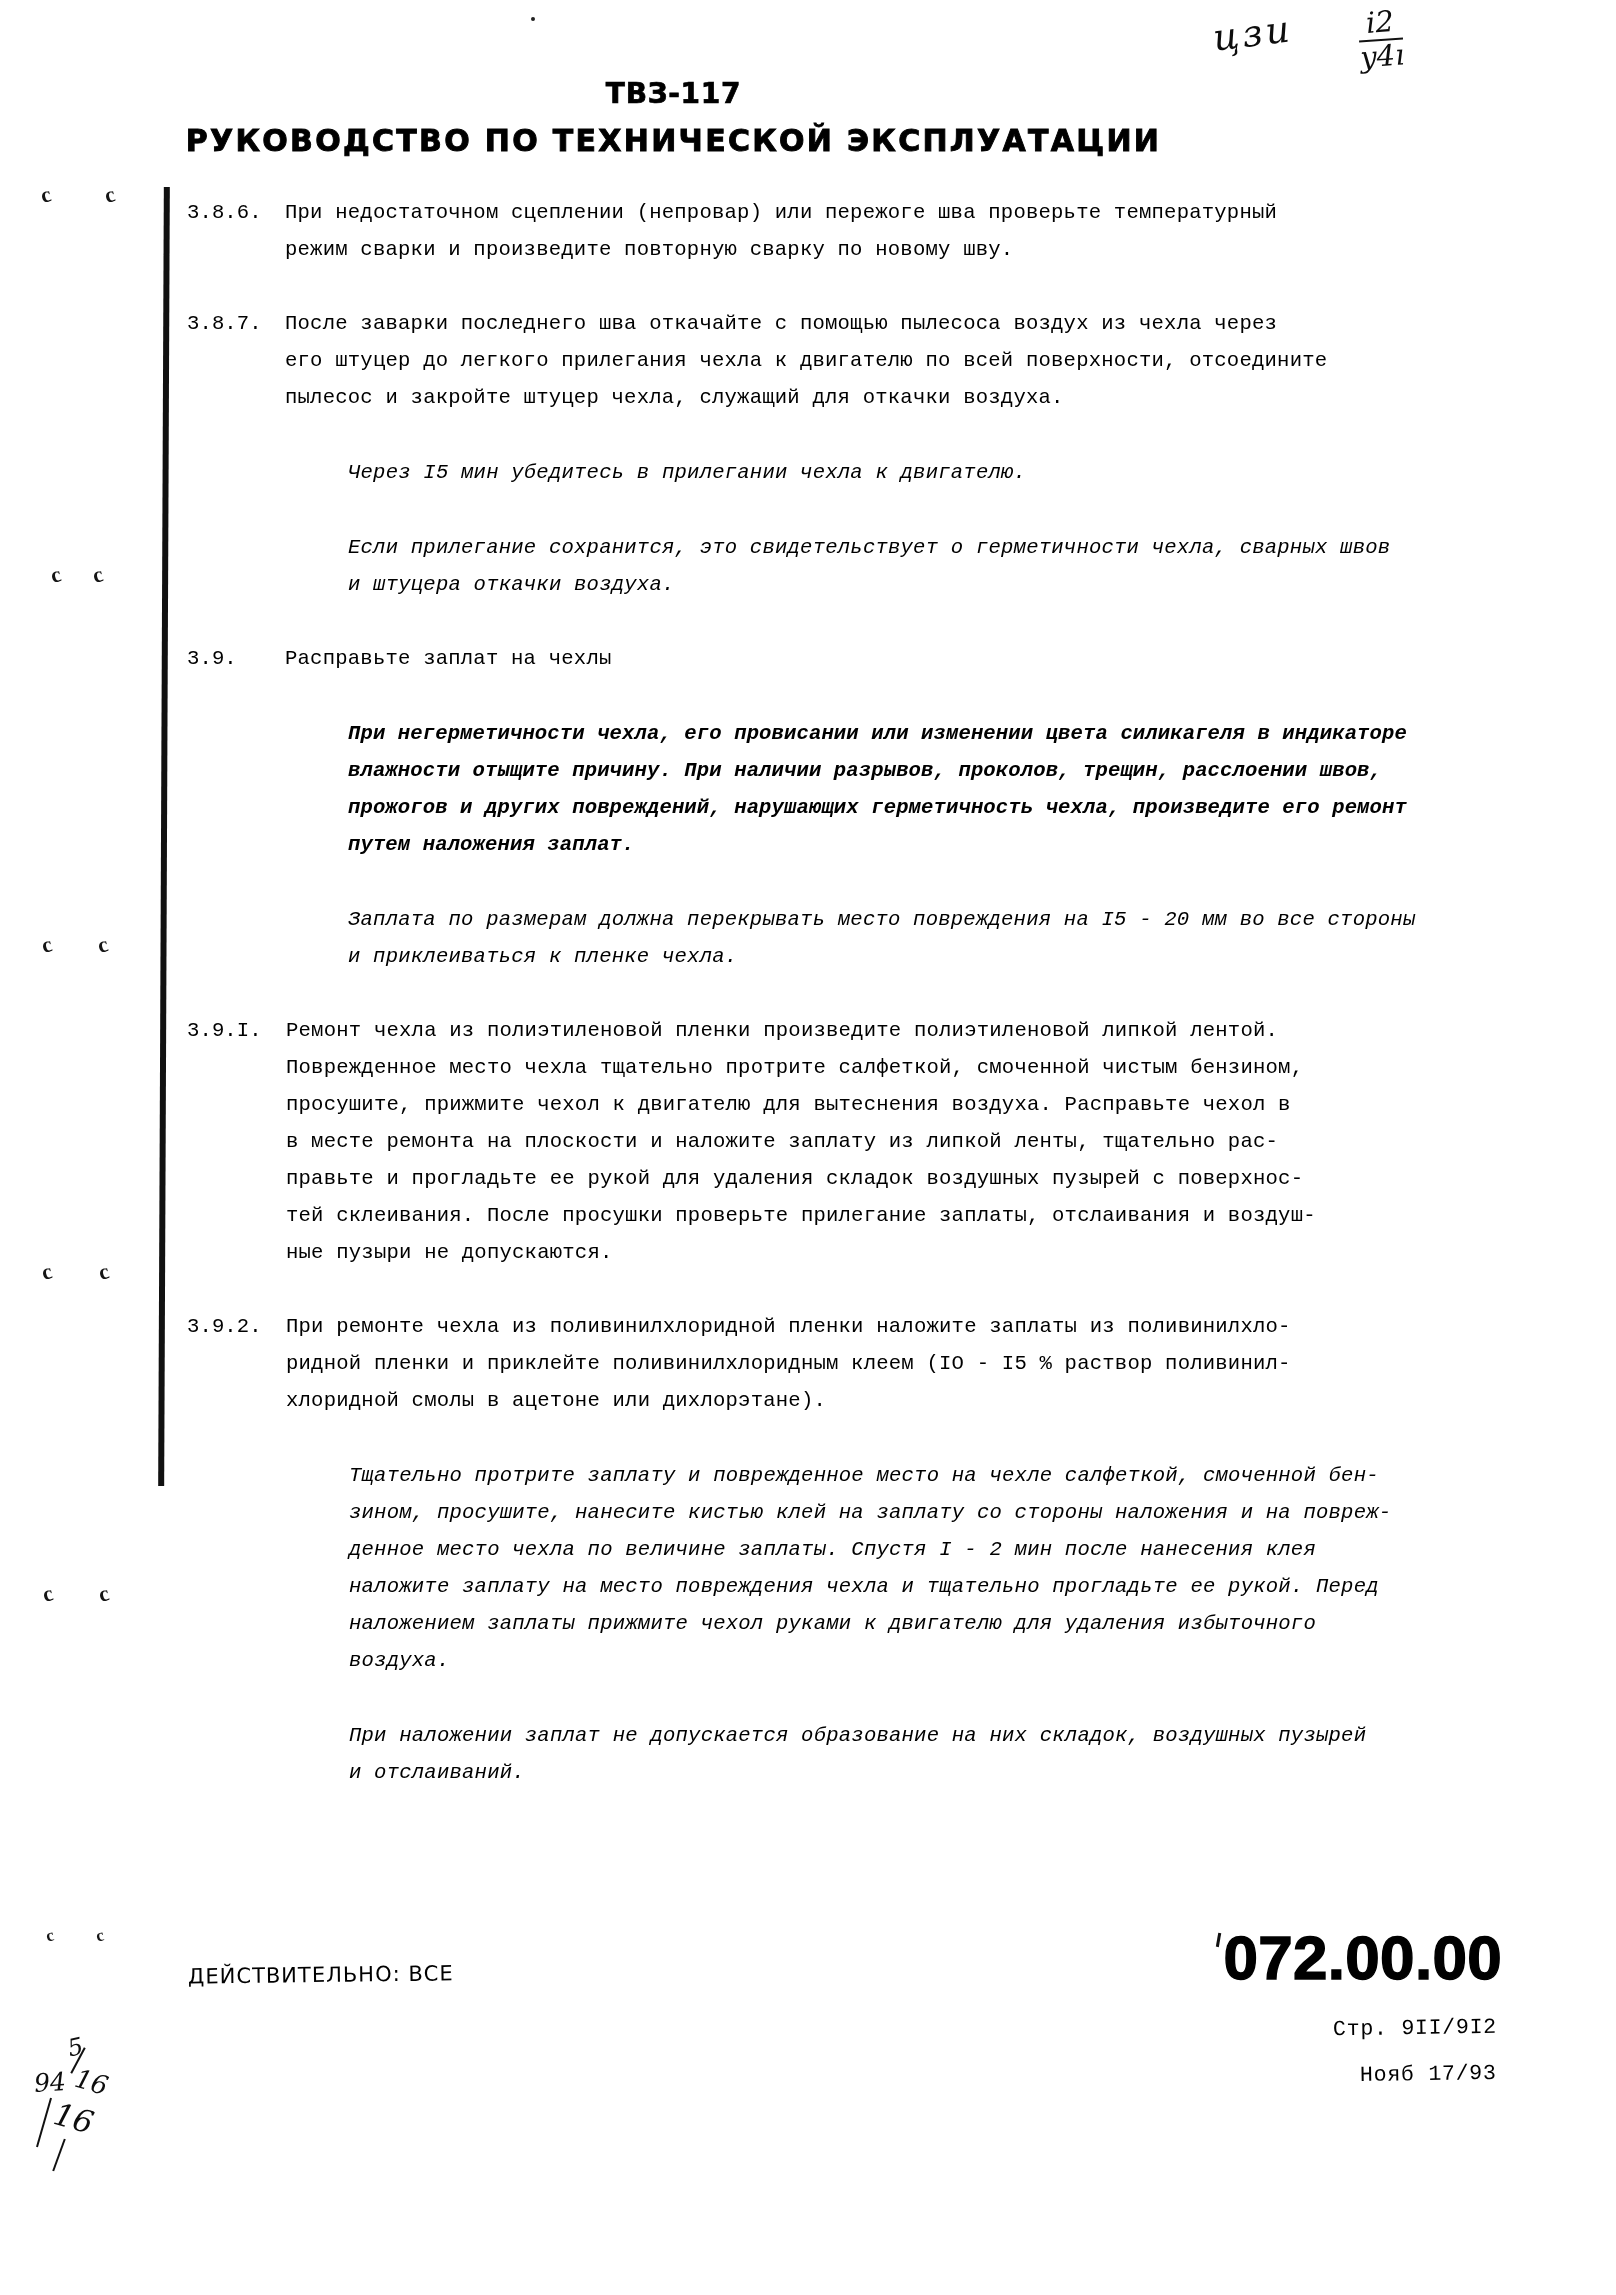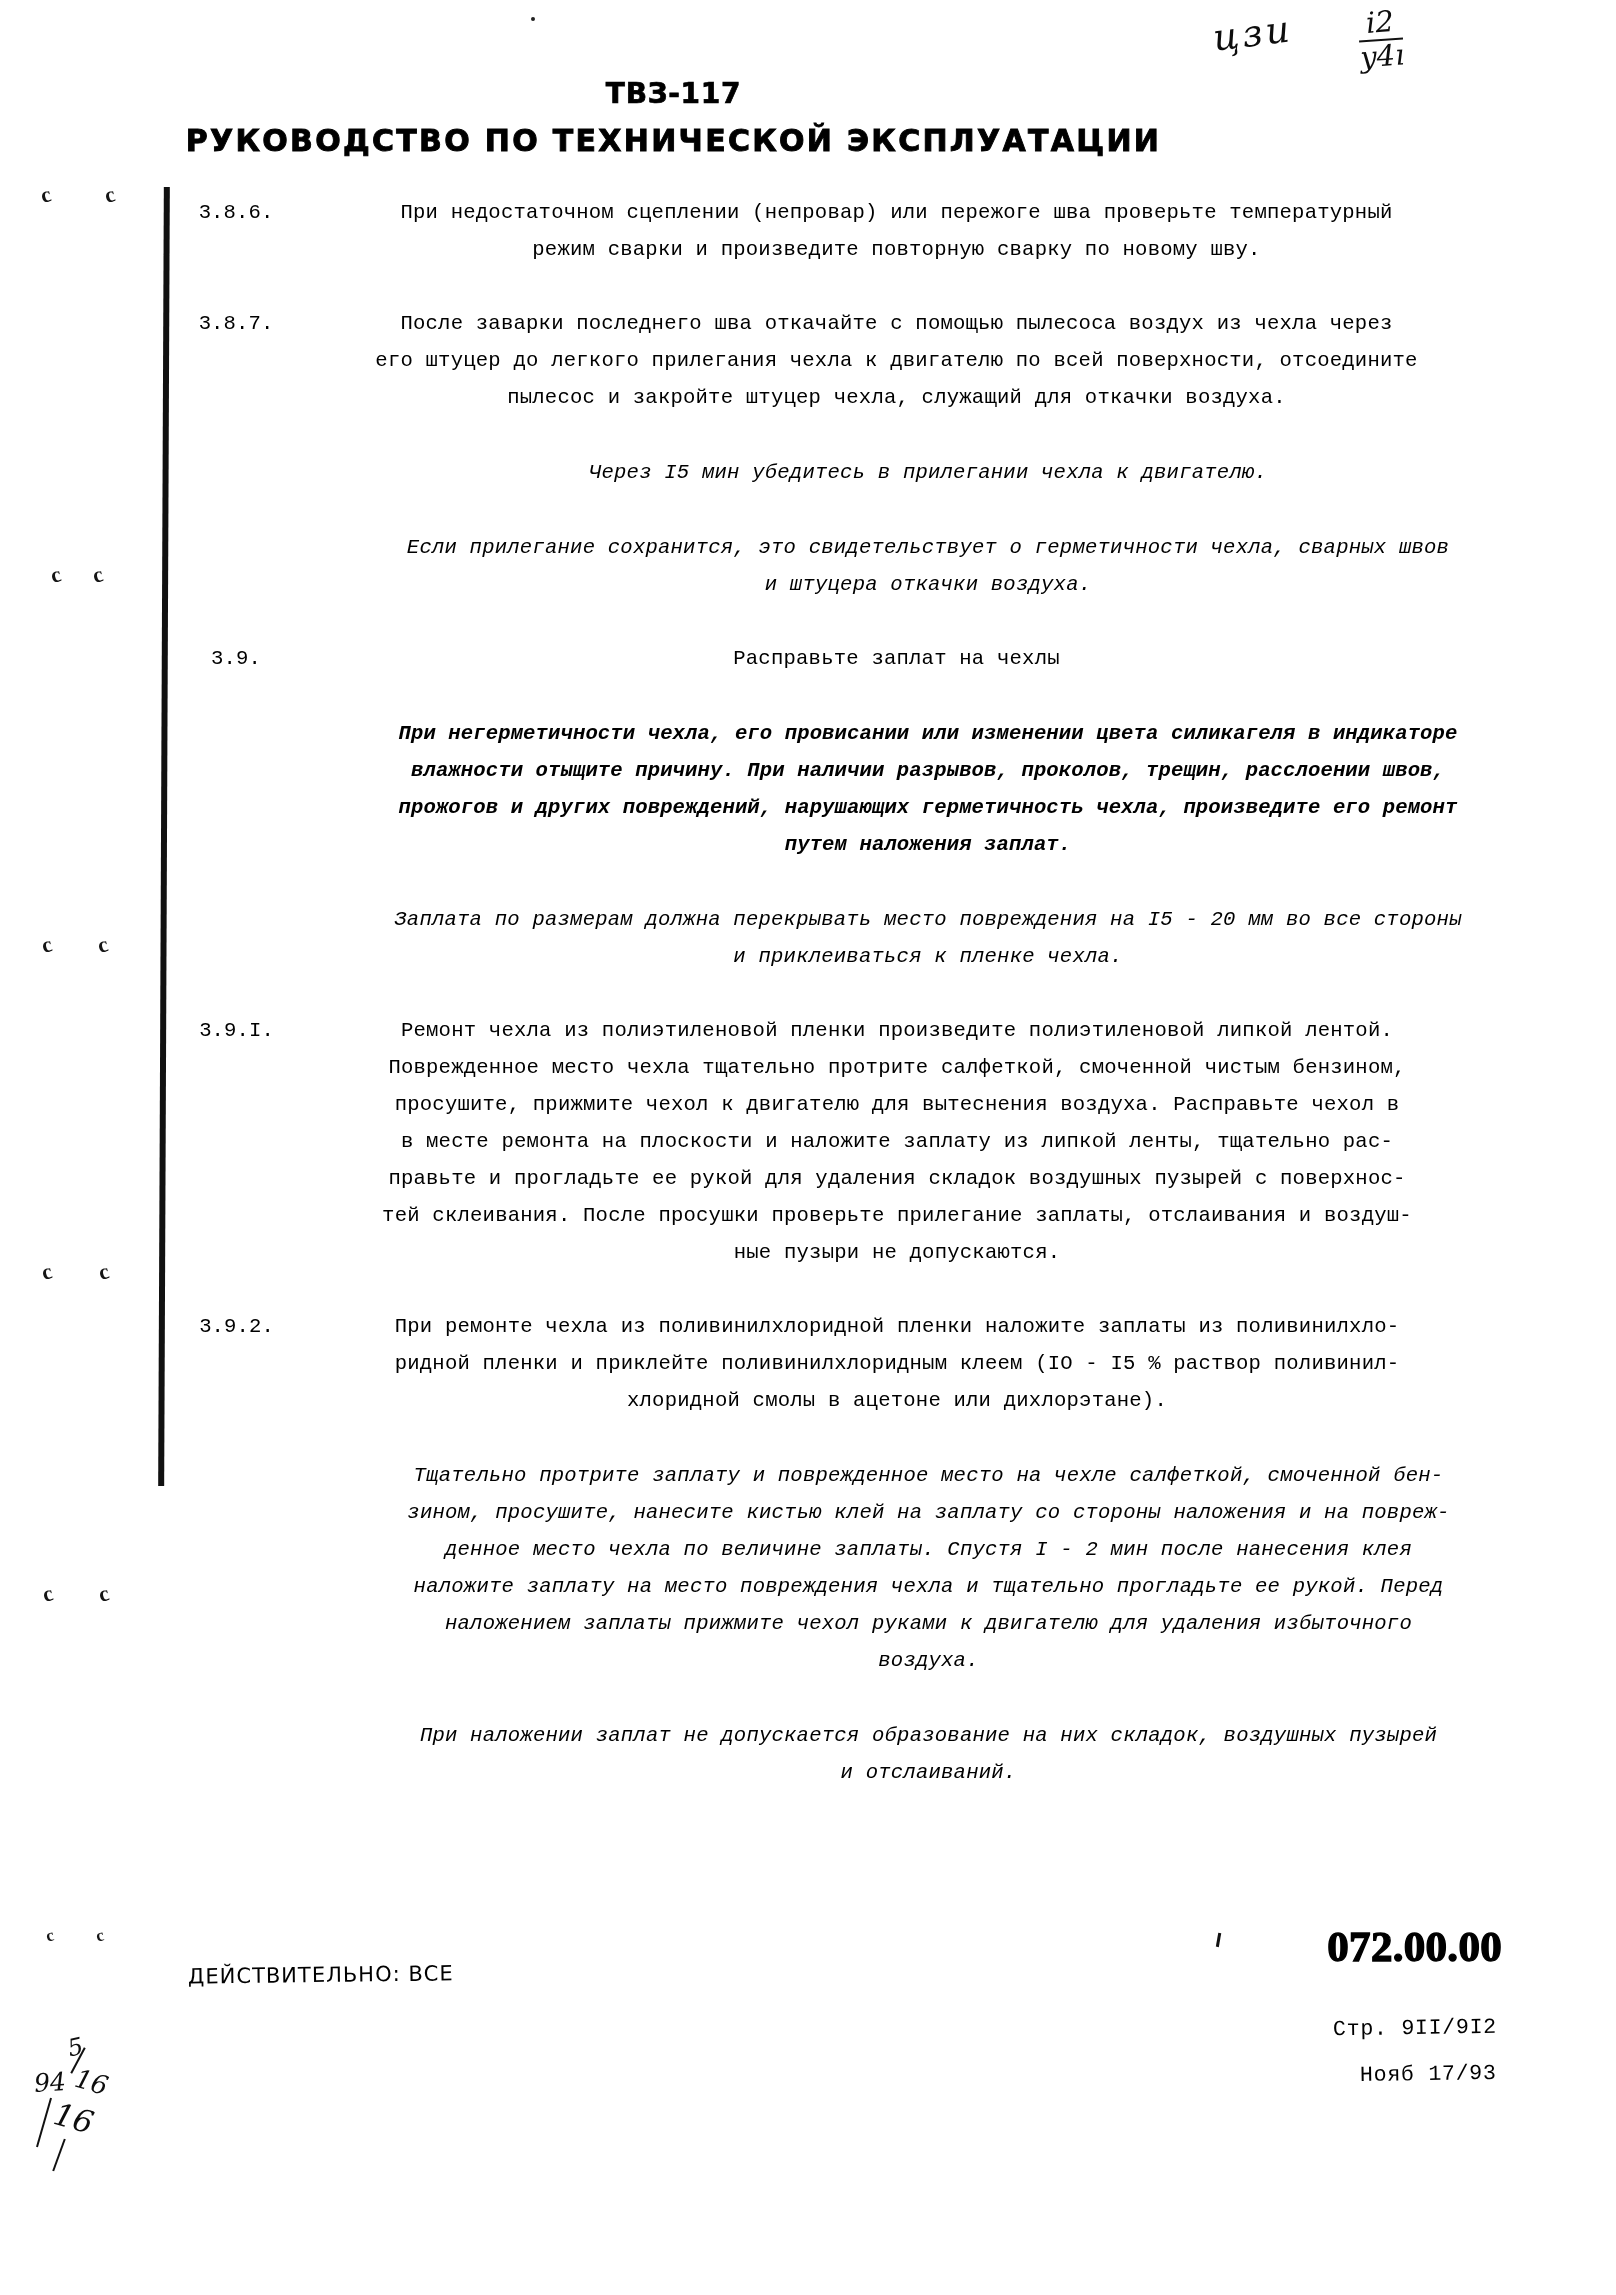--- a/index.html
+++ b/index.html
@@ -71,21 +71,20 @@
   .body-block {
     position: absolute;
     left: 187px;
     top: 194px;
     width: 1321px;
   }
   .clause {
     display: flex;
     align-items: flex-start;
     margin-bottom: 0;
-    text-align: center;
   }
   .clause-num {
     flex: 0 0 98px;
     font-size: 20.6px;
     line-height: 37px;
     letter-spacing: 0.1px;
     white-space: nowrap;
   }
   .clause-num.wide { flex: 0 0 99px; }
   .clause-body { flex: 1 1 auto; }
@@ -115,23 +114,23 @@
     top: 1963px;
     font-family: "DejaVu Sans", sans-serif;
     font-size: 21px;
     letter-spacing: 1px;
     transform: rotate(-0.7deg);
   }
   .footer-code {
     position: absolute;
     right: 114px;
     top: 1922px;
-    font-family: Liberation Serif, serif;
+    font-family: Liberation Sans, sans-serif;
     font-weight: bold;
-    font-size: 43px;
+    font-size: 62px;
     letter-spacing: 0.3px;
     -webkit-text-stroke: 1.4px #000;
   }
   .footer-page {
     position: absolute;
     right: 119px;
     top: 2016px;
     font-size: 21.6px;
     letter-spacing: 0.7px;
     transform: rotate(-0.9deg);

